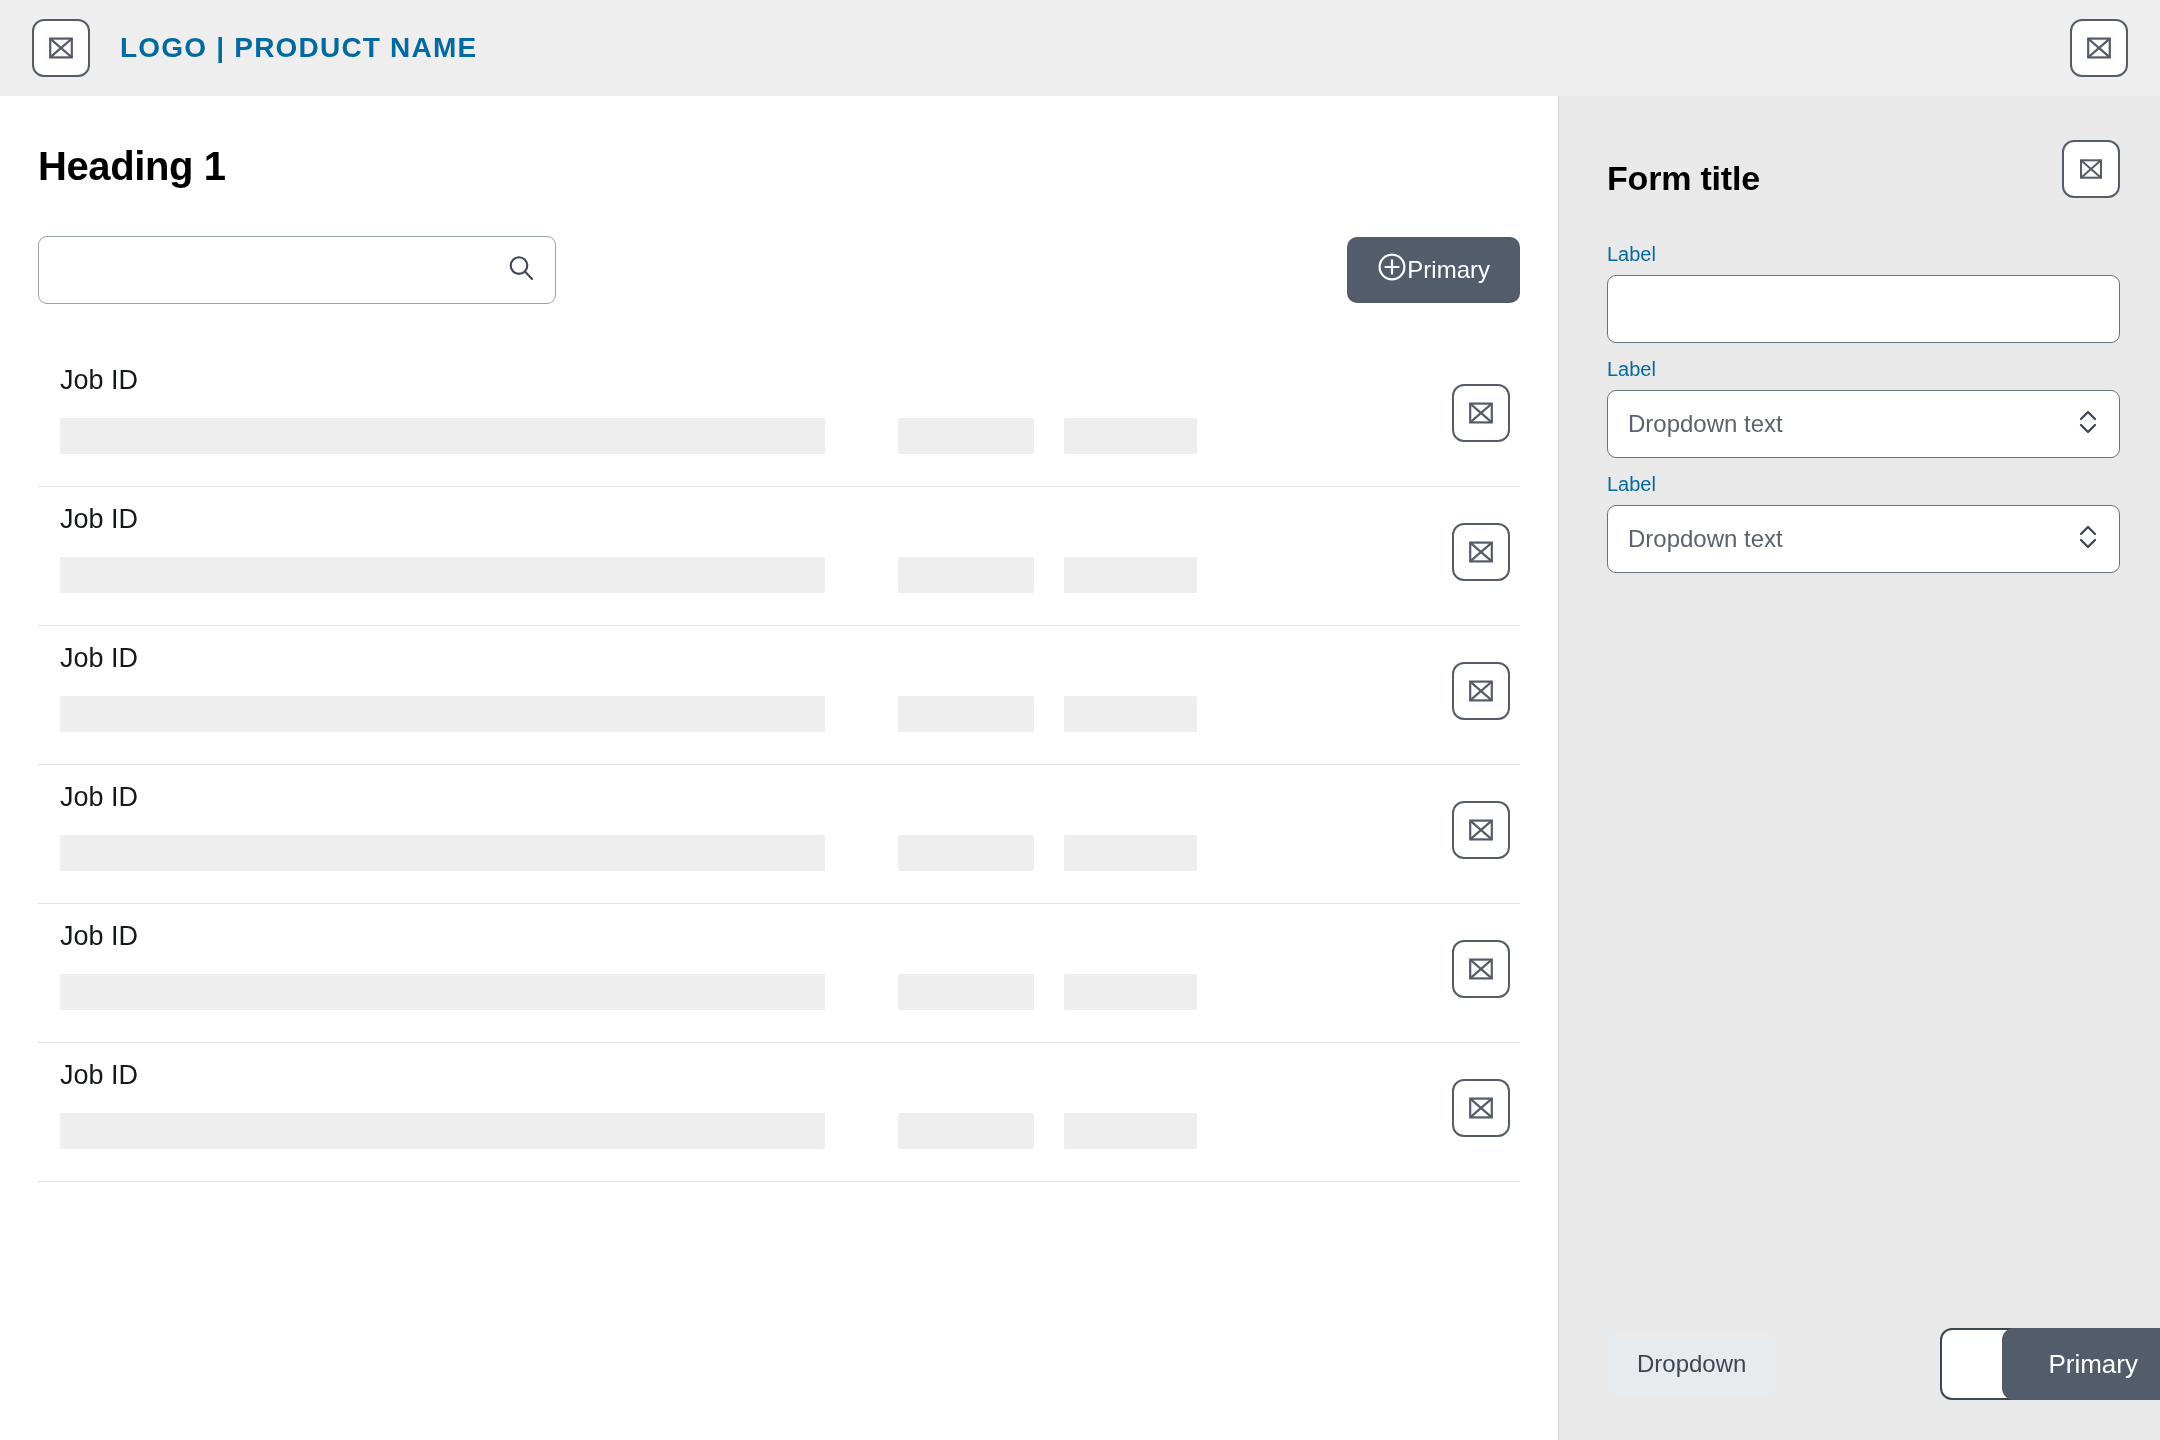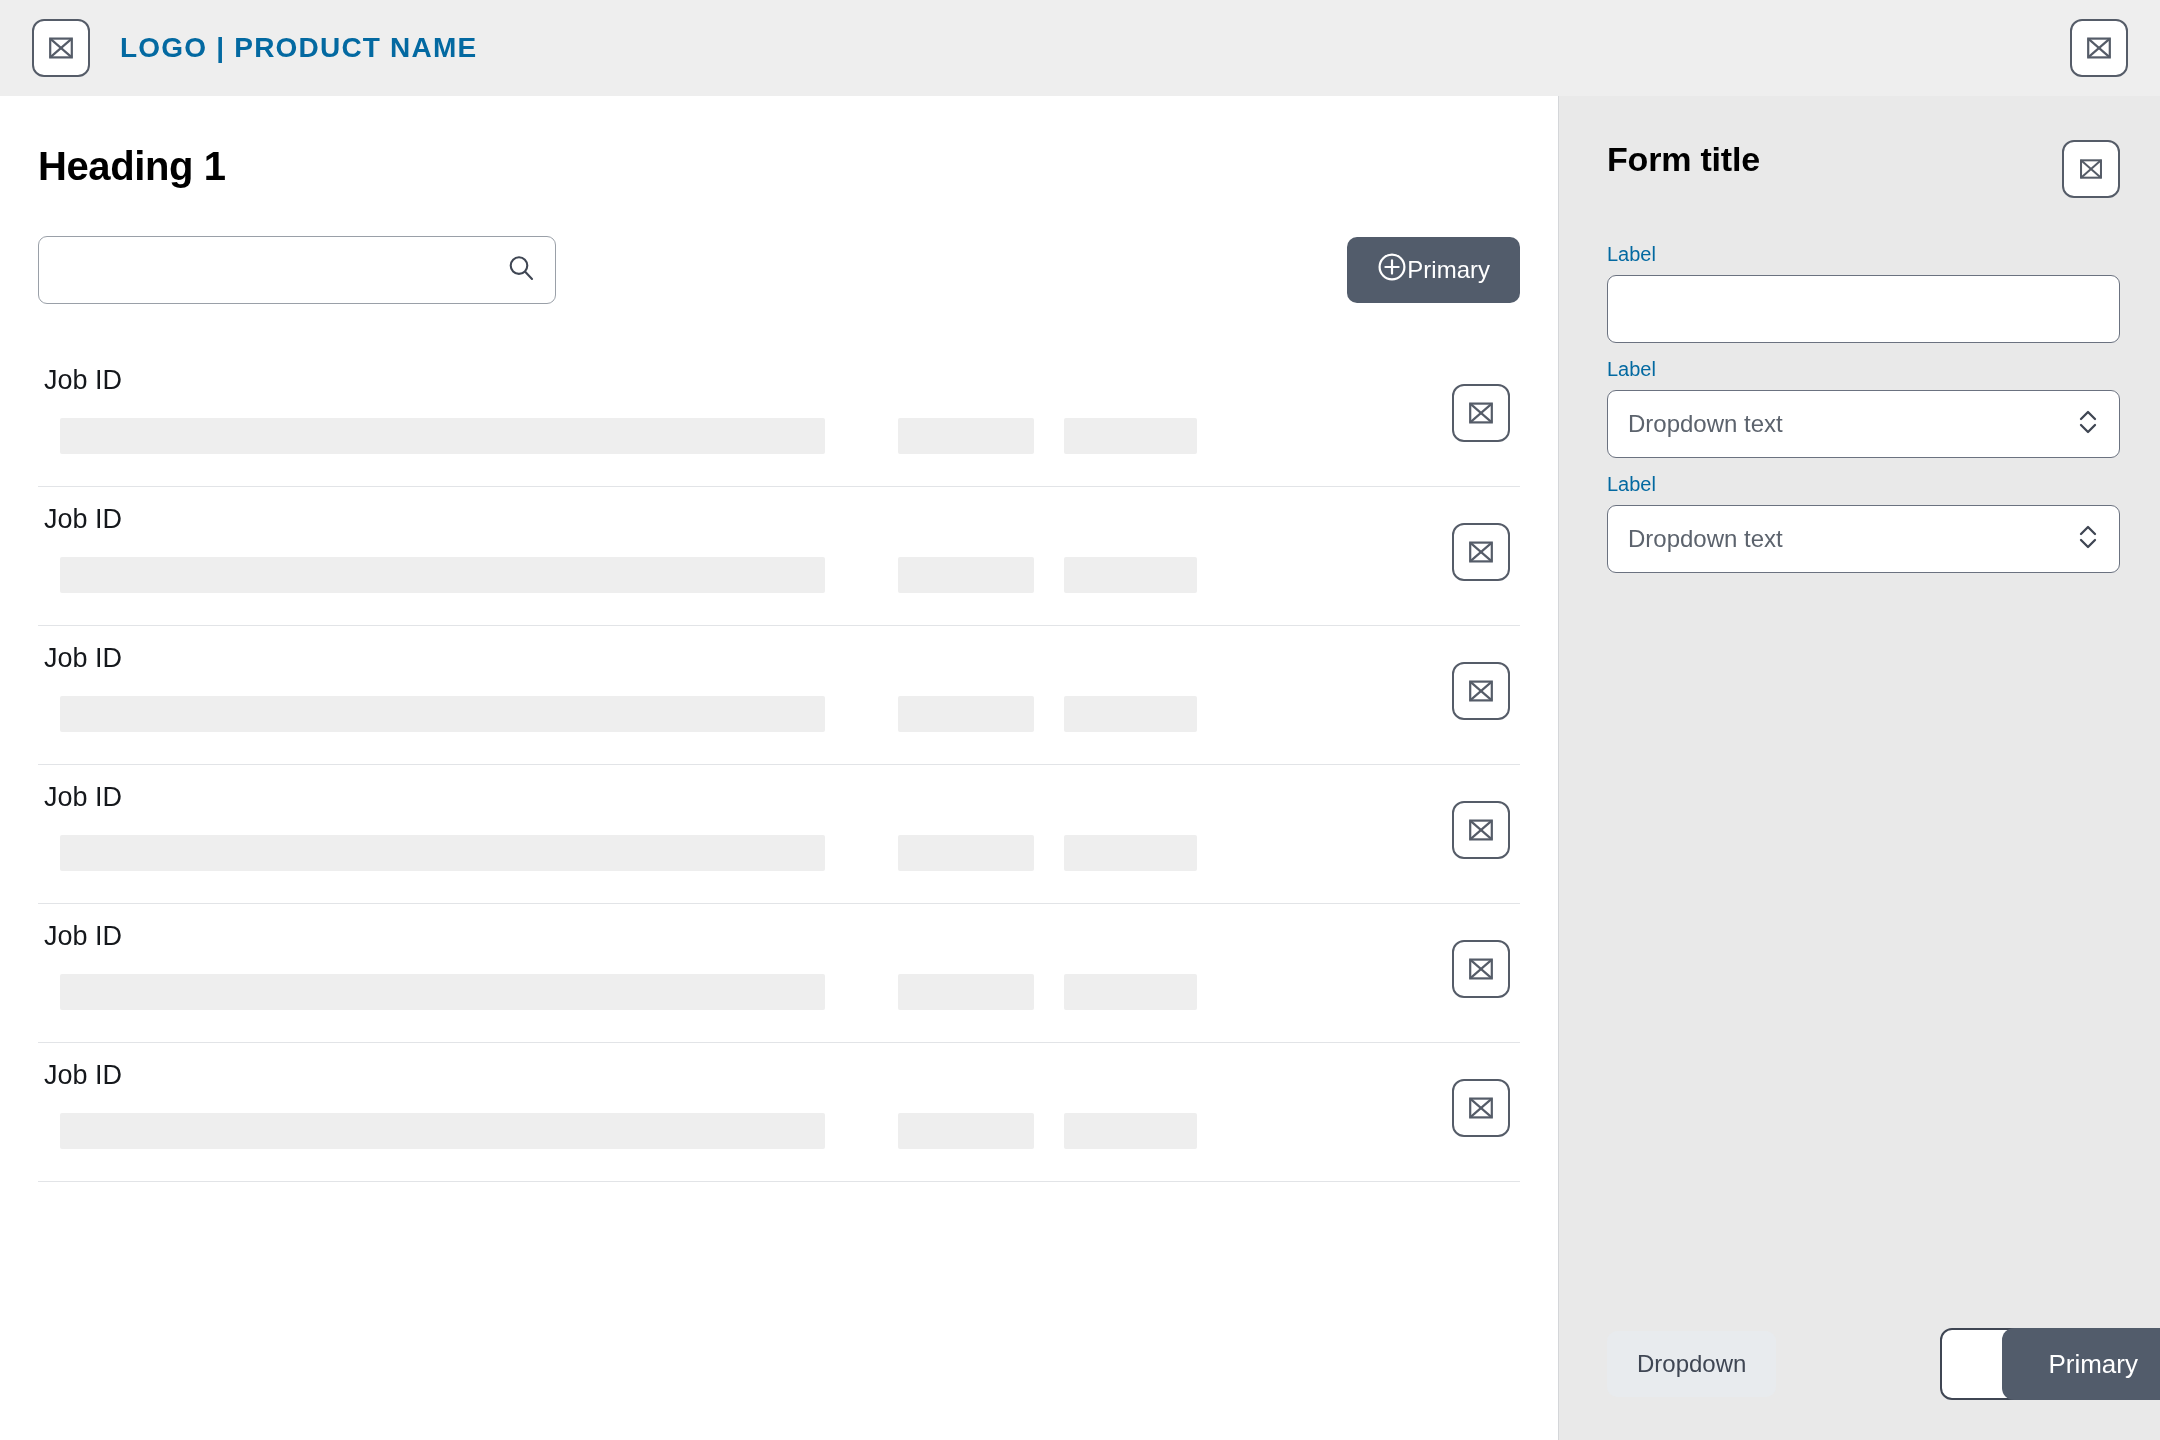--- a/index.html
+++ b/index.html
@@ -171,21 +171,21 @@
   .job-col-main {
     flex: 0 0 auto;
     width: 1360px;
     display: flex;
     flex-direction: column;
   }
   .job-id {
     font-size: 27px;
     font-weight: 400;
     color: #15181c;
-    margin-left: 6px;
+    margin-left: 22px;
     line-height: 1.2;
   }
   .skeletons {
     margin-top: 22px;
     display: flex;
     align-items: center;
     margin-left: 22px;
   }
   .sk {
     background: #eeeeee;
@@ -208,21 +208,21 @@
     background: #e9e9e9;
     border-left: 1.5px solid #d4d6d9;
     padding: 44px 40px 0 48px;
     display: flex;
     flex-direction: column;
     min-height: 0;
     position: relative;
   }
   .panel-head {
     display: flex;
-    align-items: flex-start;
+    align-items: flex-end;
     justify-content: space-between;
   }
   .panel-title {
     font-size: 34px;
     font-weight: 700;
     color: #000000;
     letter-spacing: -0.2px;
   }
 
   .form-fields { margin-top: 44px; }

